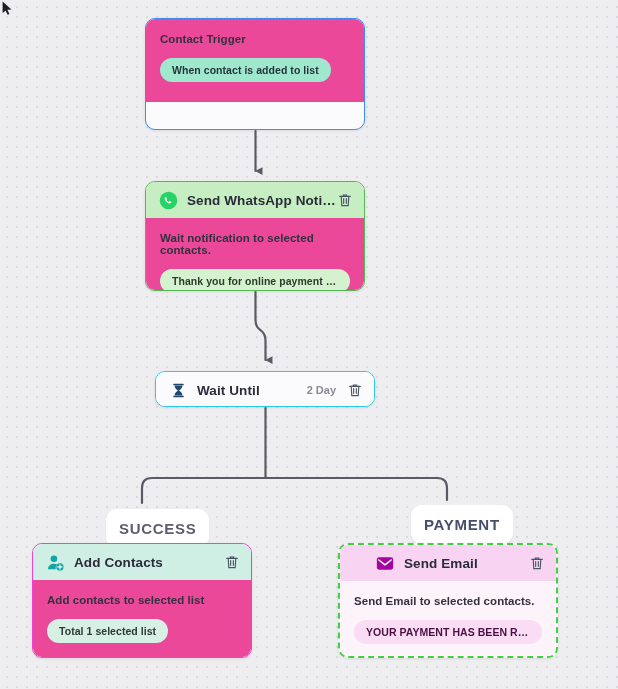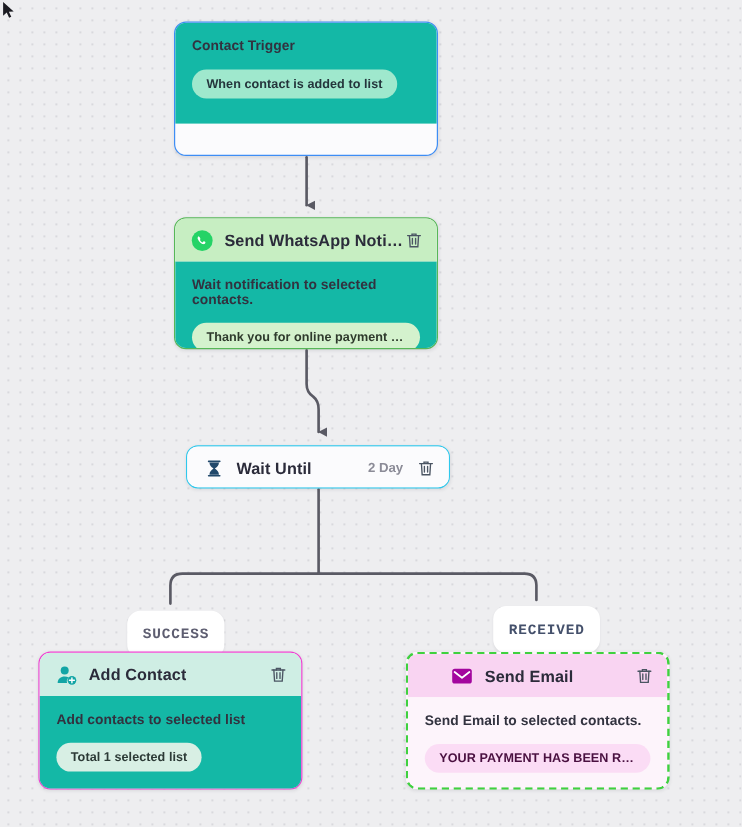--- a/index.html
+++ b/index.html
@@ -76,21 +76,21 @@
     height: 18px;
     flex: 0 0 18px;
     display: flex;
     align-items: center;
     justify-content: center;
     cursor: pointer;
   }
   .head-meta + .trash { margin-left: 0; }
   .node-body {
     padding: 14px 14px 16px 14px;
-    background: #14b8a6;
+    background: #ec4899;
   }
   .node-desc {
     font-size: 11.5px;
     font-weight: bold;
     color: #32323f;
     margin-bottom: 13px;
     letter-spacing: .05px;
   }
   .chip {
     display: inline-block;
@@ -143,27 +143,26 @@
   #node-email .chip { background: #fbdcf5; color: #4a1040; }
   
   .branch-label {
     position: absolute;
     background: #ffffff;
     border-radius: 11px;
     height: 39px;
     display: flex;
     align-items: center;
     justify-content: center;
-    font-size: 12px;
+    font-size: 15px;
     font-weight: bold;
     letter-spacing: .7px;
     padding: 0 13px;
     box-sizing: border-box;
     box-shadow: 0 1px 2px rgba(40,40,60,.07);
-    font-family: Liberation Mono, monospace;
   }
   #label-success { left: 106px; top: 509px; color: #5d5d70; }
   #label-failure { left: 411px; top: 505px; color: #44506b; }
   
   #cursor { position: absolute; left: 2px; top: 1px; }
 </style>
 </head>
 <body>
 
 <div id="canvas">
@@ -238,33 +237,33 @@
           <path d="M4 6.5 h16"></path>
             <path d="M9.5 6.5 V4.6 h5 V6.5"></path>
           <path d="M6.3 6.5 L7.2 20.4 h9.6 L17.7 6.5"></path>
           <path d="M10 10 v7 M14 10 v7"></path>
         </svg>
       </span>
     </div>
   </div>
 
   <div class="branch-label" id="label-success">SUCCESS</div>
-  <div class="branch-label" id="label-failure">RECEIVED</div>
+  <div class="branch-label" id="label-failure">PAYMENT</div>
 
   <div class="node" id="node-add">
     <div class="node-head">
       <span class="ic">
         <svg width="19" height="19" viewBox="0 0 24 24" fill="#12a5a5">
           <circle cx="10" cy="7.3" r="4.2"></circle>
           <path d="M2.6 20.5 c0-4.3 3.3-6.8 7.4-6.8 1.6 0 3 .4 4.2 1 -1.2 .9-2 2.4-2 4 0 .6.1 1.2.3 1.8z"></path>
           <circle cx="17.6" cy="17.6" r="4.6"></circle>
           <path d="M17.6 15 v5.2 M15 17.6 h5.2" stroke="#ffffff" stroke-width="1.5" stroke-linecap="round"></path>
         </svg>
       </span>
-      <span class="node-title">Add Contact</span>
+      <span class="node-title">Add Contacts</span>
       <span class="trash">
         <svg width="16" height="16" viewBox="0 0 24 24" fill="none" stroke="#4b5563" stroke-width="1.7" stroke-linecap="round">
           <path d="M4 6.5 h16"></path>
             <path d="M9.5 6.5 V4.6 h5 V6.5"></path>
           <path d="M6.3 6.5 L7.2 20.4 h9.6 L17.7 6.5"></path>
           <path d="M10 10 v7 M14 10 v7"></path>
         </svg>
       </span>
     </div>
     <div class="node-body">

